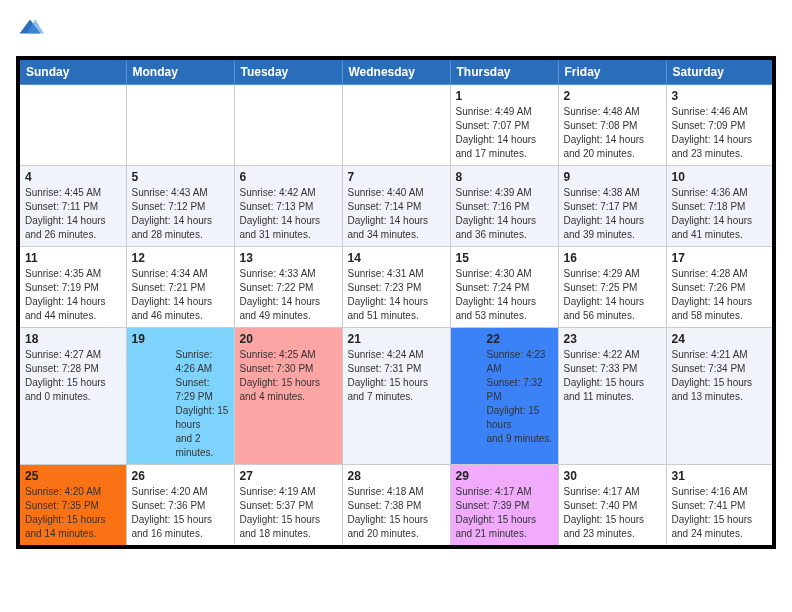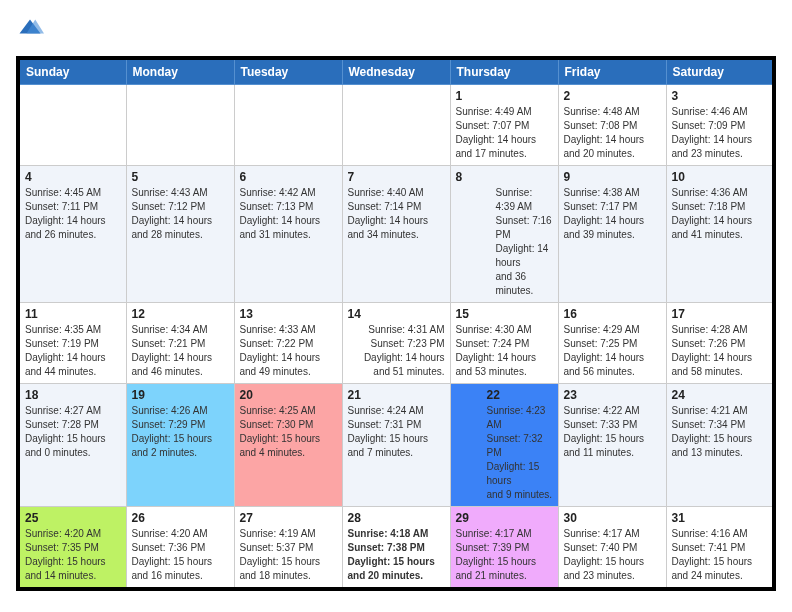--- a/index.html
+++ b/index.html
@@ -182,21 +182,21 @@
         </td>
         <td style="background: rgb(240, 244, 250);">
           <span class="day-num">7</span>
           <div class="day-info" style="white-space: pre-line;">Sunrise: 4:40 AM
 Sunset: 7:14 PM
 Daylight: 14 hours
 and 34 minutes.</div>
         </td>
         <td style="background: rgb(240, 244, 250);">
           <span class="day-num">8</span>
-          <div class="day-info" style="white-space: pre-line; margin-left: 40px;">Sunrise: 4:39 AM
+          <div class="day-info" style="white-space: pre-line;">Sunrise: 4:39 AM
 Sunset: 7:16 PM
 Daylight: 14 hours
 and 36 minutes.</div>
         </td>
         <td style="background: rgb(240, 244, 250);">
           <span class="day-num">9</span>
           <div class="day-info" style="white-space: pre-line;">Sunrise: 4:38 AM
 Sunset: 7:17 PM
 Daylight: 14 hours
 and 39 minutes.</div>
@@ -226,21 +226,21 @@
         </td>
         <td style="background: rgb(255, 255, 255);">
           <span class="day-num">13</span>
           <div class="day-info" style="white-space: pre-line;">Sunrise: 4:33 AM
 Sunset: 7:22 PM
 Daylight: 14 hours
 and 49 minutes.</div>
         </td>
         <td style="background: rgb(255, 255, 255);">
           <span class="day-num">14</span>
-          <div class="day-info" style="white-space: pre-line; text-align: right;">Sunrise: 4:31 AM
+          <div class="day-info" style="white-space: pre-line;">Sunrise: 4:31 AM
 Sunset: 7:23 PM
 Daylight: 14 hours
 and 51 minutes.</div>
         </td>
         <td style="background: rgb(255, 255, 255);">
           <span class="day-num">15</span>
           <div class="day-info" style="white-space: pre-line;">Sunrise: 4:30 AM
 Sunset: 7:24 PM
 Daylight: 14 hours
 and 53 minutes.</div>
@@ -263,21 +263,21 @@
       <tr>
         <td style="background: rgb(240, 244, 250);">
           <span class="day-num">18</span>
           <div class="day-info" style="white-space: pre-line;">Sunrise: 4:27 AM
 Sunset: 7:28 PM
 Daylight: 15 hours
 and 0 minutes.</div>
         </td>
         <td style="background: #7dd3fc;">
           <span class="day-num">19</span>
-          <div class="day-info" style="white-space: pre-line;">Sunrise: 4:26 AM
+          <div class="day-info" style="white-space: pre-line; margin-left: 44px;">Sunrise: 4:26 AM
 Sunset: 7:29 PM
 Daylight: 15 hours
 and 2 minutes.</div>
         </td>
         <td style="background: #fca5a5;">
           <span class="day-num">20</span>
           <div class="day-info" style="white-space: pre-line;">Sunrise: 4:25 AM
 Sunset: 7:30 PM
 Daylight: 15 hours
 and 4 minutes.</div>
@@ -305,21 +305,21 @@
         </td>
         <td style="background: rgb(240, 244, 250);">
           <span class="day-num">24</span>
           <div class="day-info" style="white-space: pre-line;">Sunrise: 4:21 AM
 Sunset: 7:34 PM
 Daylight: 15 hours
 and 13 minutes.</div>
         </td>
       </tr>
       <tr>
-        <td style="background: #bef264;">
+        <td style="background: #f97316;">
           <span class="day-num">25</span>
           <div class="day-info" style="white-space: pre-line;">Sunrise: 4:20 AM
 Sunset: 7:35 PM
 Daylight: 15 hours
 and 14 minutes.</div>
         </td>
         <td style="background: rgb(255, 255, 255);">
           <span class="day-num">26</span>
           <div class="day-info" style="white-space: pre-line;">Sunrise: 4:20 AM
 Sunset: 7:36 PM
@@ -328,21 +328,21 @@
         </td>
         <td style="background: rgb(255, 255, 255);">
           <span class="day-num">27</span>
           <div class="day-info" style="white-space: pre-line;">Sunrise: 4:19 AM
 Sunset: 5:37 PM
 Daylight: 15 hours
 and 18 minutes.</div>
         </td>
         <td style="background: rgb(255, 255, 255);">
           <span class="day-num">28</span>
-          <div class="day-info" style="white-space: pre-line; font-weight: bold;">Sunrise: 4:18 AM
+          <div class="day-info" style="white-space: pre-line;">Sunrise: 4:18 AM
 Sunset: 7:38 PM
 Daylight: 15 hours
 and 20 minutes.</div>
         </td>
         <td style="background: #f0abfc;">
           <span class="day-num">29</span>
           <div class="day-info" style="white-space: pre-line;">Sunrise: 4:17 AM
 Sunset: 7:39 PM
 Daylight: 15 hours
 and 21 minutes.</div>

